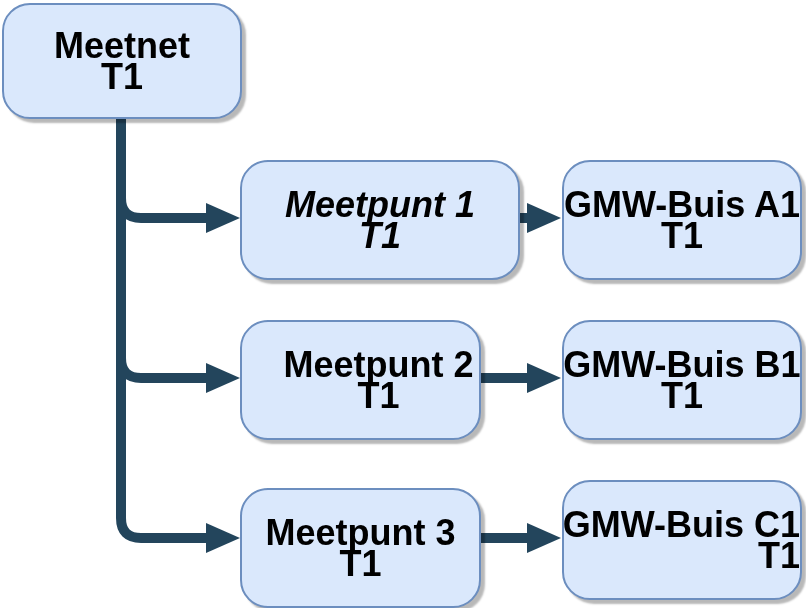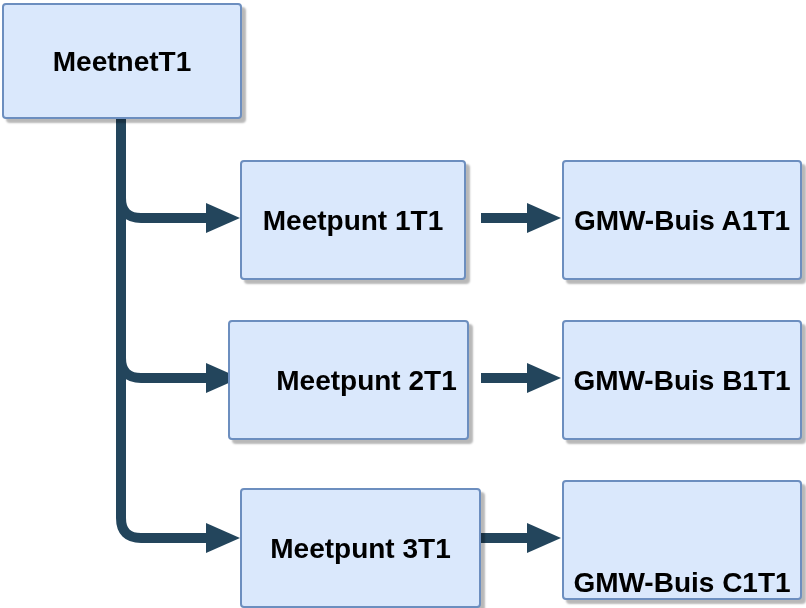--- a/index.html
+++ b/index.html
@@ -31,30 +31,30 @@
     stroke-width: 10;
   }
   svg.edges polygon {
     fill: var(--connector);
     stroke: none;
   }
   .node {
     position: absolute;
     background: var(--node-fill);
     border: 2px solid var(--node-border);
-    border-radius: 4px;
+    border-radius: 28px;
     box-shadow: 4px 4px 2px rgba(0, 0, 0, 0.28);
     display: flex;
-    flex-direction: row;
+    flex-direction: column;
     align-items: center;
     justify-content: center;
     text-align: center;
     color: var(--text);
     font-weight: bold;
-    font-size: 28px;
+    font-size: 36px;
     line-height: 31px;
     cursor: default;
   }
   .node span { display: block; white-space: nowrap; }
 </style>
 </head>
 <body>
 
 <div class="canvas">
 
@@ -83,26 +83,26 @@
       <path d="M481,538 L528,538"></path>
       <polygon points="527,523 561,538 527,553"></polygon>
     </g>
   </svg>
 
   <div class="node" style="left:2px; top:3px; width:240px; height:116px;">
     <span>Meetnet</span>
     <span>T1</span>
   </div>
 
-  <div class="node" style="left:240px; top:160px; width:226px; height:120px;">
+  <div class="node" style="left:240px; top:160px; width:280px; height:120px;font-style:italic;">
     <span>Meetpunt 1</span>
     <span>T1</span>
   </div>
 
-  <div class="node" style="left:228px; top:320px; width:241px; height:120px;padding-left:36px;">
+  <div class="node" style="left:240px; top:320px; width:241px; height:120px;padding-left:36px;">
     <span>Meetpunt 2</span>
     <span>T1</span>
   </div>
 
   <div class="node" style="left:240px; top:488px; width:241px; height:120px;">
     <span>Meetpunt 3</span>
     <span>T1</span>
   </div>
 
   <div class="node" style="left:562px; top:160px; width:240px; height:120px;">

